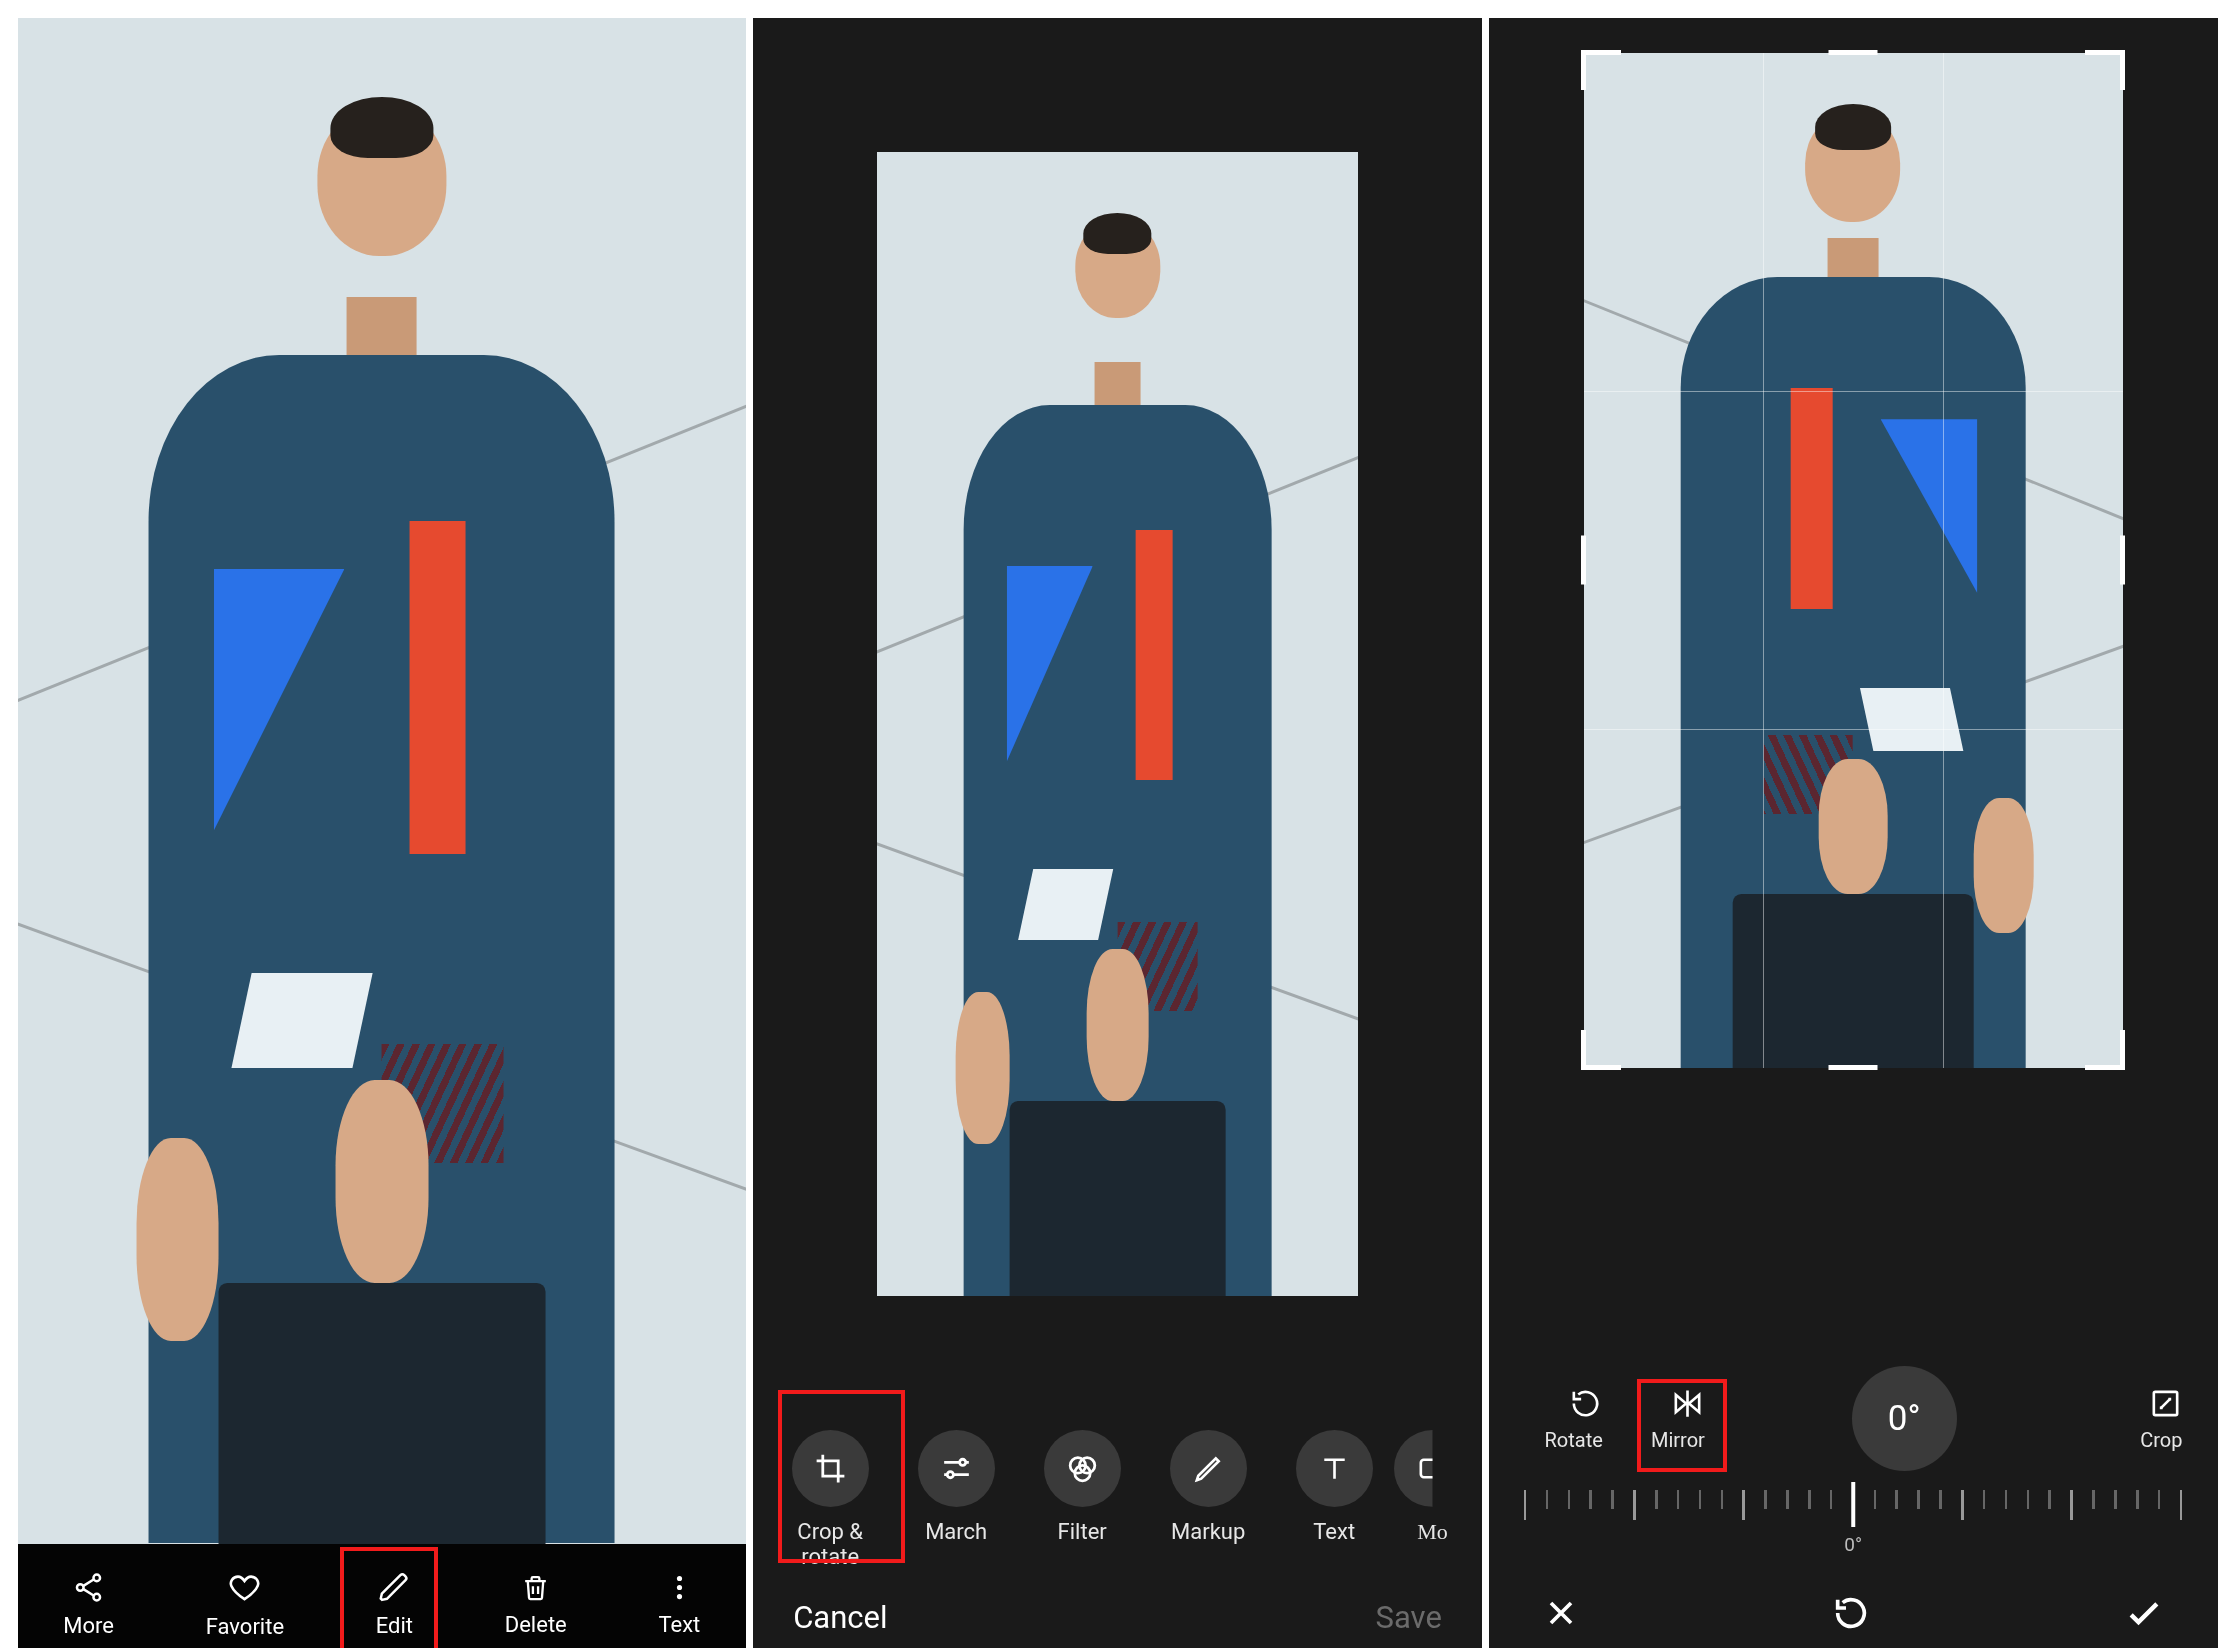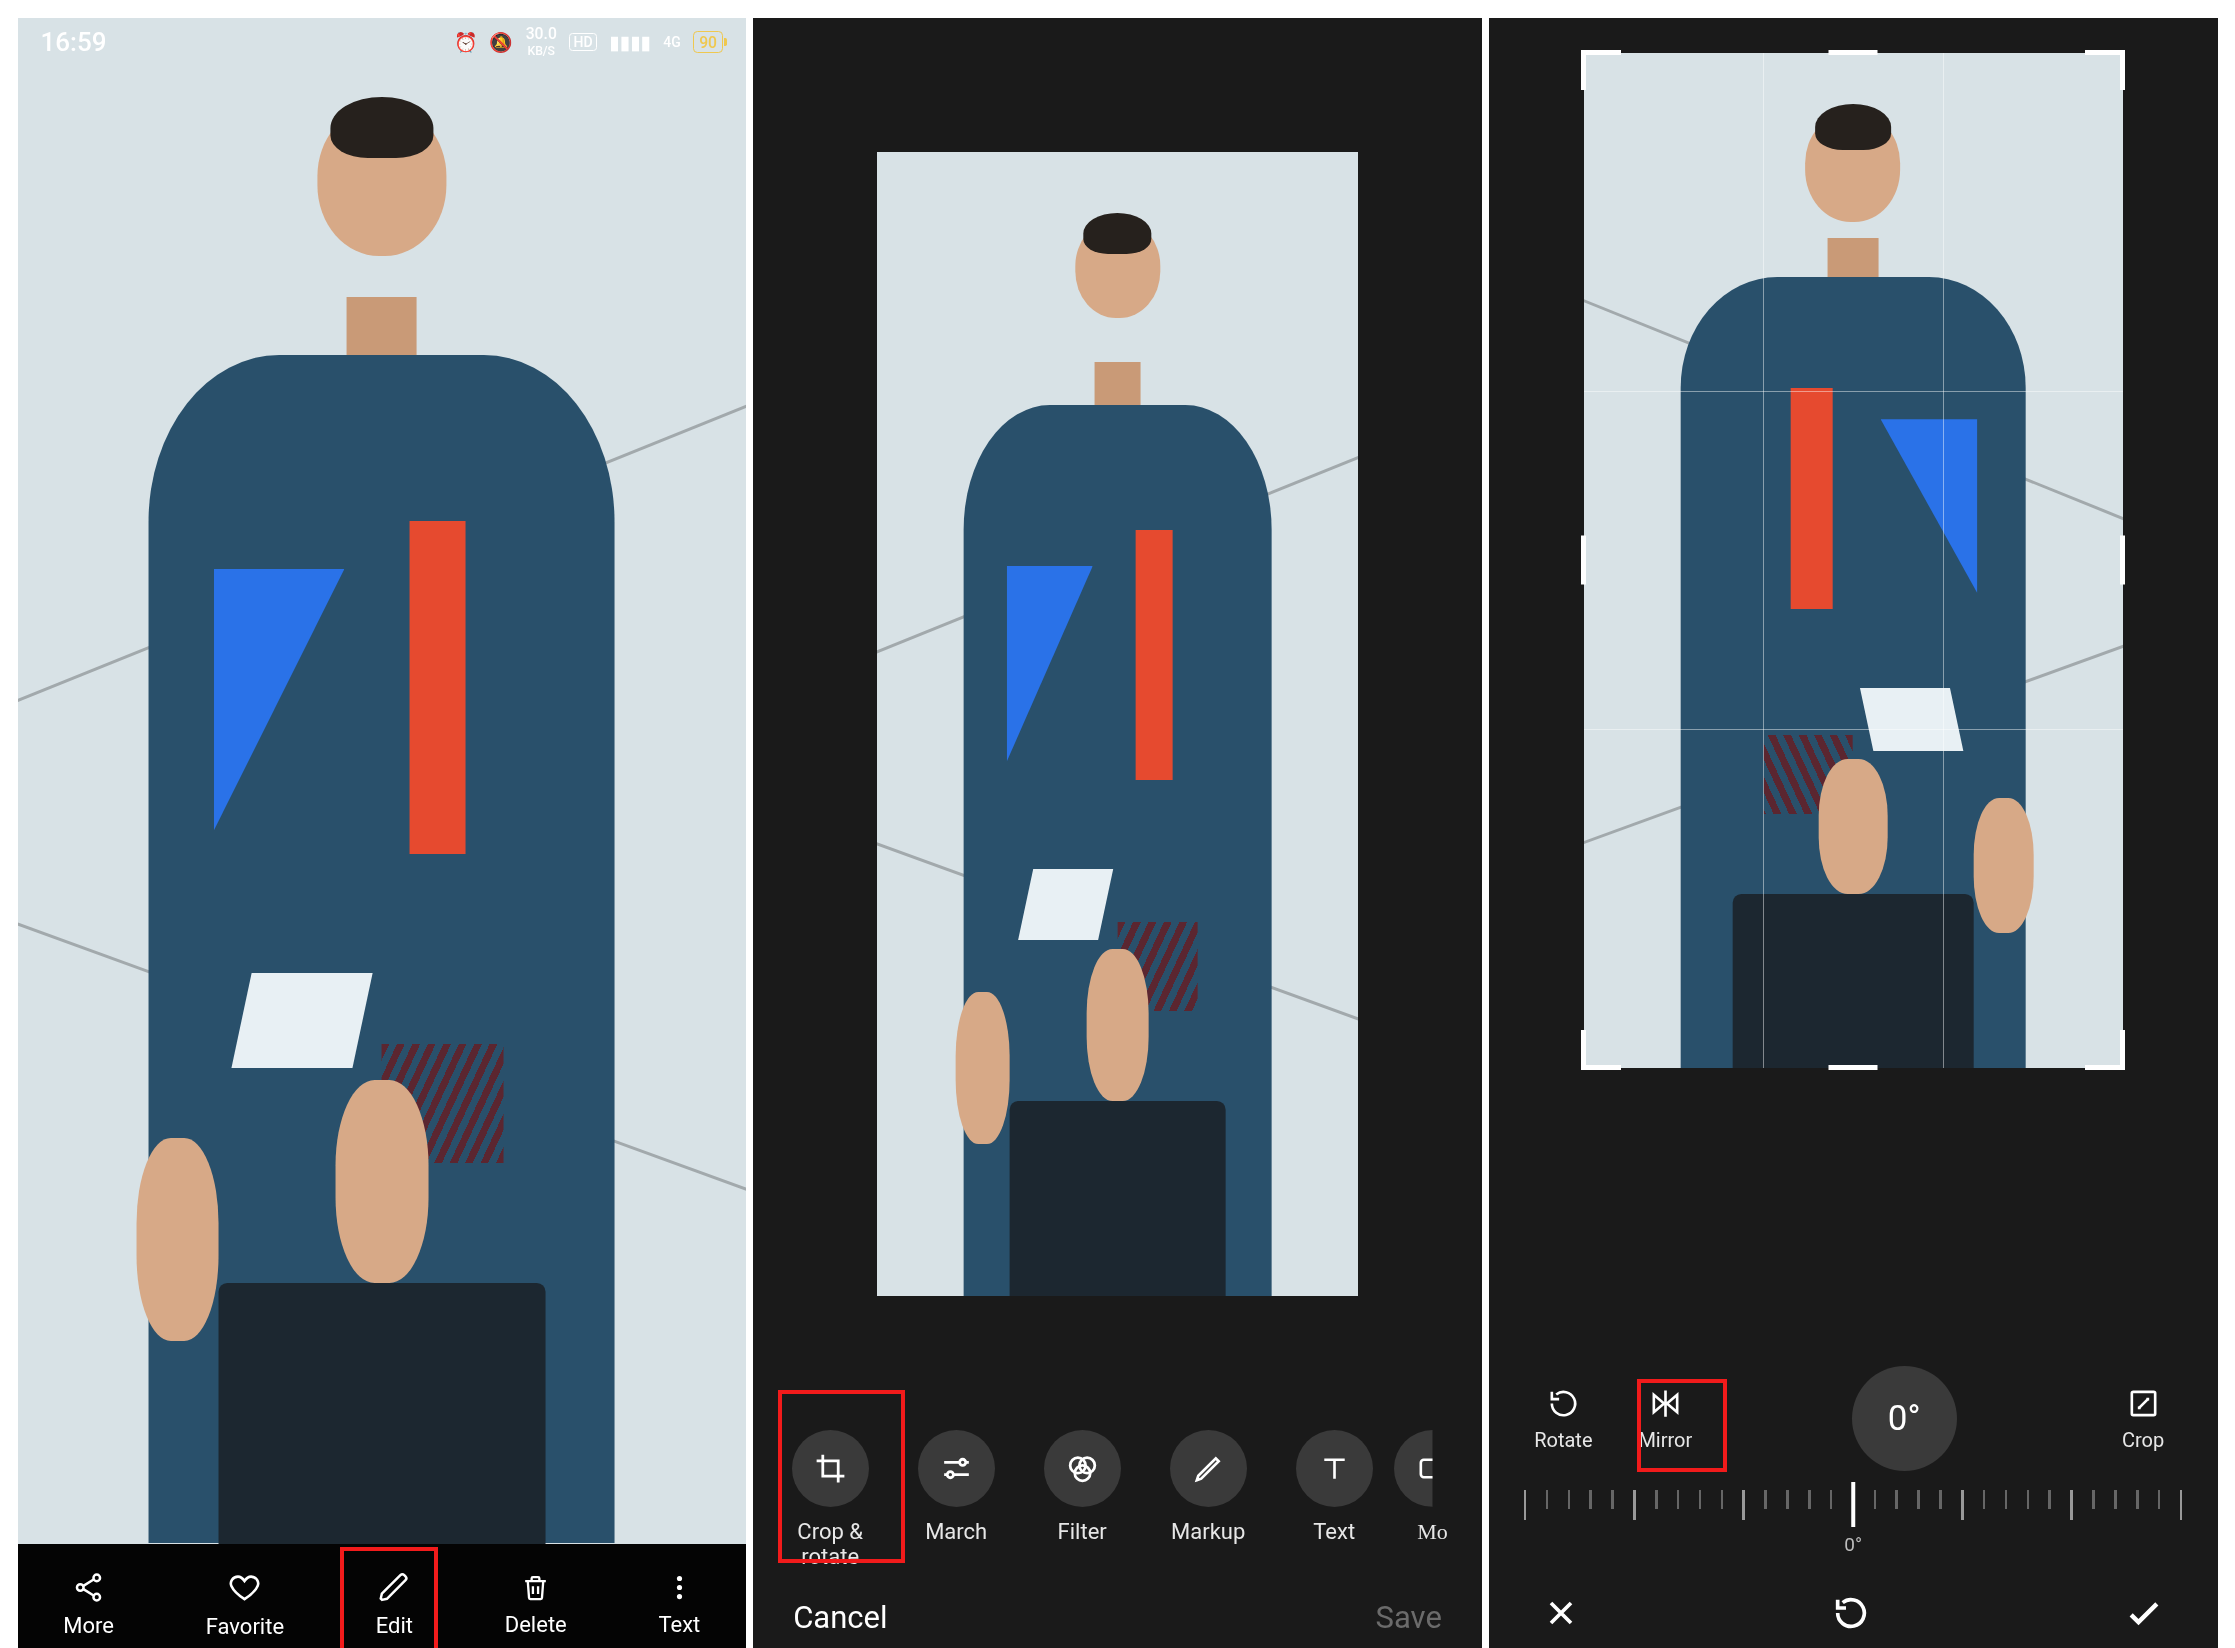--- a/index.html
+++ b/index.html
@@ -195,21 +195,21 @@
   .grid-line{position:absolute;background:rgba(255,255,255,0.45);}
   .gv1{left:33.3%;top:0;bottom:0;width:0.9px;}
   .gv2{left:66.6%;top:0;bottom:0;width:0.9px;}
   .gh1{top:33.3%;left:0;right:0;height:0.9px;}
   .gh2{top:66.6%;left:0;right:0;height:0.9px;}
 
   .s3-tools{
     display:flex;align-items:center;justify-content:space-between;
     padding:12.2px 35px 0;color:#e7e7e7;
   }
-  .s3-side{display:flex;flex-direction:column;align-items:center;gap:7px;
+  .s3-side{display:flex;flex-direction:column;align-items:flex-end;gap:7px;
     font-size:20px;min-width:79px;}
   .s3-side .ic{font-size:33px;}
   .s3-angle{
     width:105px;height:105px;border-radius:50%;background:#3a3a3a;
     display:flex;align-items:center;justify-content:center;
     font-size:35px;color:#fff;
   }
   .s3-side-pair{display:flex;gap:23px;}
 
   .angle-ruler{
@@ -230,34 +230,20 @@
   }
 
   svg{display:block;}
 </style>
 </head>
 <body>
 
 <div class="wrap">
 
   <div class="phone">
-    <div class="statusbar">
-      <span>16:59</span>
-      <div class="status-icons">
-        <span>⏰</span>
-        <span>🔕</span>
-        <span style="font-size:15.7px;line-height:1;text-align:center;">
-          <span>30.0</span><br><span style="font-size:12.2px">KB/S</span>
-        </span>
-        <span style="border:1.7px solid #fff;border-radius:3.5px;padding:0 3.5px;font-size:14px;">HD</span>
-        <span>▮▮▮▮</span>
-        <span style="font-size:14px;">4G</span>
-        <span class="battery">90</span>
-      </div>
-    </div>
 
 
     <div class="photo-surface s1-photo">
       <div class="crease" style="top:35%;left:-50%;transform:rotate(-22deg);"></div>
       <div class="crease" style="top:68%;left:-50%;transform:rotate(20deg);"></div>
       <div class="person">
         <div class="neck"></div>
         <div class="torso">
             <div class="accent1"></div>
             <div class="accent2"></div>

